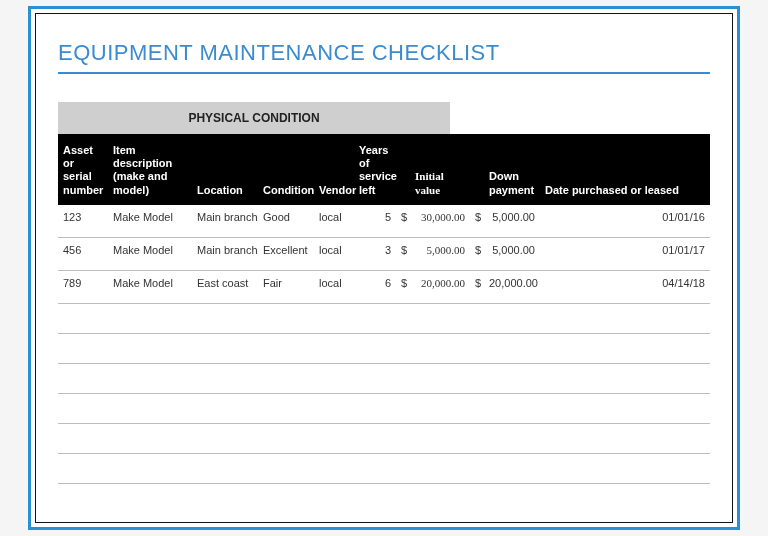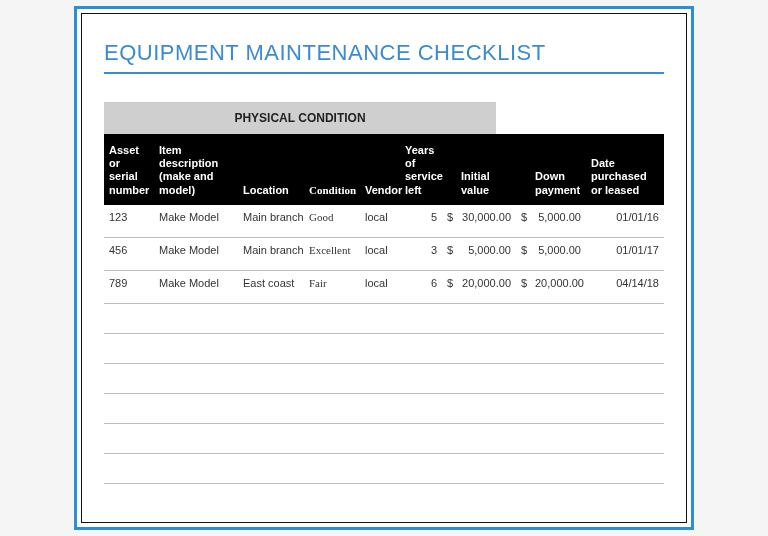--- a/index.html
+++ b/index.html
@@ -6,21 +6,21 @@
   body {
     width: 768px;
     height: 536px;
     background: #f5f5f5;
     display: flex;
     align-items: center;
     justify-content: center;
     font-family: "Segoe UI", Arial, sans-serif;
   }
   .outer-frame {
-    width: 620px;
+    width: 712px;
     height: 524px;
     background: #fff;
     border: 3px solid #2b8fd6;
     padding: 4px;
   }
   .inner-frame {
     width: 100%;
     height: 100%;
     border: 1px solid #111;
     padding: 26px 22px 20px 22px;
@@ -71,25 +71,25 @@
     padding: 6px 5px 14px 5px;
     border-bottom: 1px solid #bdbdbd;
     vertical-align: top;
     white-space: nowrap;
     overflow: hidden;
   }
   tbody tr.empty td { height: 30px; }
   .col-asset   { width: 50px; }
   .col-item    { width: 84px; }
   .col-loc     { width: 66px; }
-  .col-cond    { width: 56px; font-family: Liberation Serif, serif; }
+  .col-cond    { width: 56px; }
   .col-vendor  { width: 40px; }
   .col-years   { width: 42px; text-align: right; }
   .col-initsym { width: 14px; text-align: left; }
-  .col-initval { width: 60px; text-align: right; }
+  .col-initval { width: 60px; text-align: right; font-family: Liberation Serif, serif; }
   .col-downsym { width: 14px; text-align: left; }
   .col-downval { width: 56px; text-align: right; margin-left: 36px; }
   .col-date    { width: auto; text-align: right; }
   thead th.col-years,
   thead th.col-initval,
   thead th.col-downval,
   thead th.col-date { text-align: left; }
   td.col-years, td.col-initval, td.col-downval, td.col-date { text-align: right; }
 </style>
 </head>

